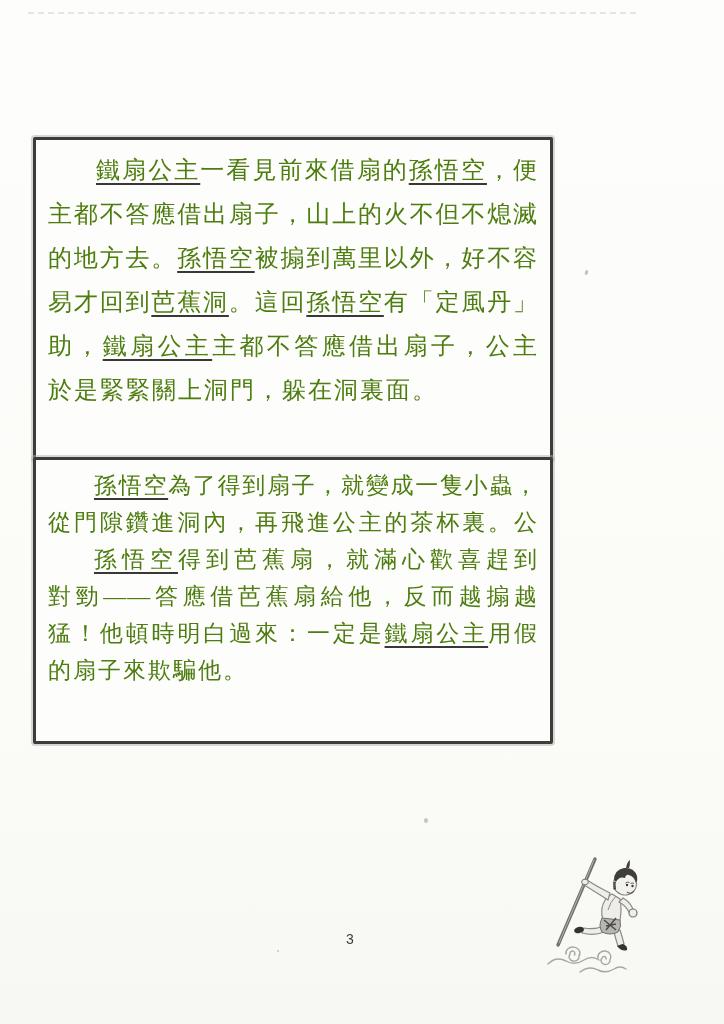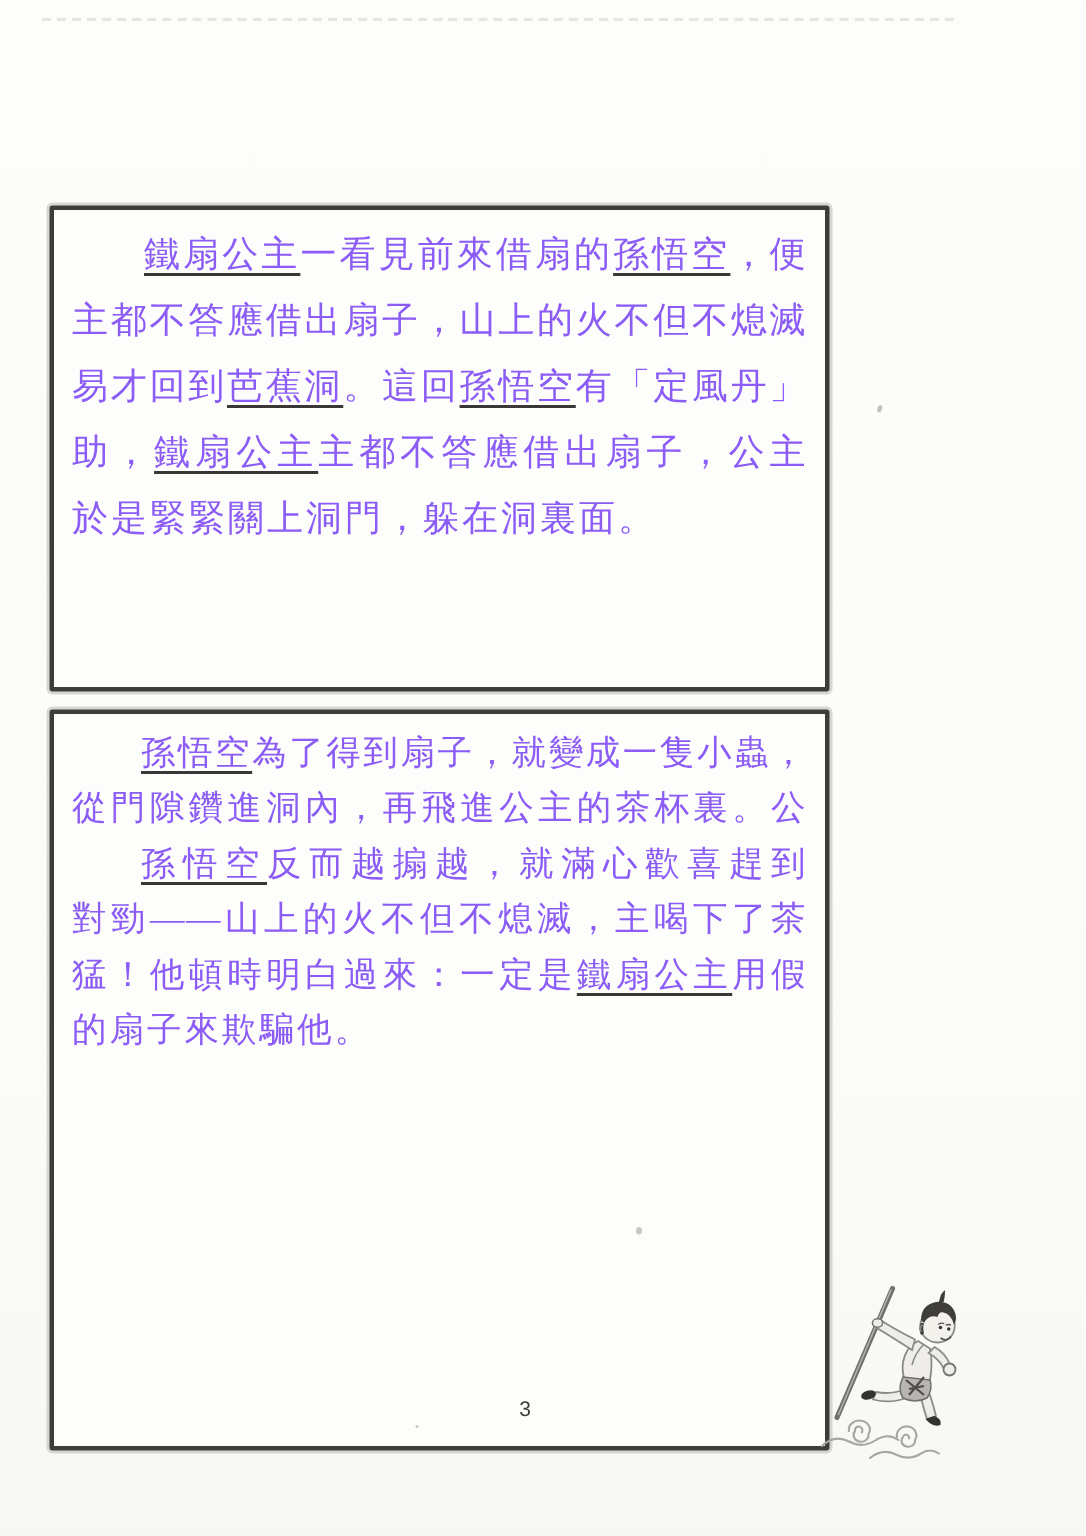--- a/index.html
+++ b/index.html
@@ -16,23 +16,23 @@
   }
   .textbox {
     position:absolute; left:33px; width:520px;
     box-sizing:border-box;
     border:3px solid #3e3c3a;
     background:#fdfdfb;
     box-shadow:0 0 0 2px rgba(178,180,174,.5);
     border-radius:2px;
   }
   .box1 { top:137px; height:324px; padding:8px 12px 0 12px; }
-  .box2 { top:473px; height:494px; padding:7px 12px 0 12px; }
+  .box2 { top:457px; height:287px; padding:7px 12px 0 12px; }
   .tline {
-    color:#8b5cf6;
+    color:#4d7c0f;
     text-align:justify;
     text-justify:inter-character;
     letter-spacing:1px;
     overflow:hidden;
   }
   .box1 .tline { font-size:24px; line-height:44px; height:44px; }
   .box2 .tline { font-size:23px; line-height:37px; height:37px; }
   .tline.full { text-align-last:justify; }
   .tline.short { letter-spacing:2px; }
   .tline.indent { text-indent:2em; }
@@ -57,32 +57,33 @@
 <body>
 
 <div class="page">
 
   <div class="scan-line"></div>
 
   <div class="textbox box1">
     <div>
         <div class="tline full indent"><span class="u">鐵扇公主</span><span>一看見前來借扇的</span><span class="u">孫悟空</span><span>，便</span></div>
         <div class="tline full"><span>主都不答應借出扇子，山上的火不但不熄滅</span></div>
+        <div class="tline full"><span>的地方去。</span><span class="u">孫悟空</span><span>被搧到萬里以外，好不容</span></div>
         <div class="tline full"><span>易才回到</span><span class="u">芭蕉洞</span><span>。這回</span><span class="u">孫悟空</span><span>有「定風丹」幫</span></div>
         <div class="tline full"><span>助，</span><span class="u">鐵扇公主</span><span>主都不答應借出扇子，公主</span></div>
         <div class="tline short"><span>於是緊緊關上洞門，躲在洞裏面。</span></div>
       </div>
   </div>
 
   <div class="textbox box2">
     <div>
         <div class="tline full indent"><span class="u">孫悟空</span><span>為了得到扇子，就變成一隻小蟲，</span></div>
         <div class="tline full"><span>從門隙鑽進洞內，再飛進公主的茶杯裏。公</span></div>
-        <div class="tline full indent"><span class="u">孫悟空</span><span>反而越搧越，就滿心歡喜趕到</span></div>
-        <div class="tline full"><span>對勁——山上的火不但不熄滅，主喝下了茶</span></div>
+        <div class="tline full indent"><span class="u">孫悟空</span><span>得到芭蕉扇，就滿心歡喜趕到</span></div>
+        <div class="tline full"><span>對勁——答應借芭蕉扇給他，反而越搧越</span></div>
         <div class="tline full"><span>猛！他頓時明白過來：一定是</span><span class="u">鐵扇公主</span><span>用假</span></div>
         <div class="tline short"><span>的扇子來欺騙他。</span></div>
       </div>
   </div>
 
   <div class="pagenum">3</div>
 
   <svg class="wukong" width="162" height="130" viewBox="0 0 162 130">
     <g>
       <line x1="49" y1="7" x2="12" y2="93" stroke="#6f6f6b" stroke-width="3.4" stroke-linecap="round"></line>

